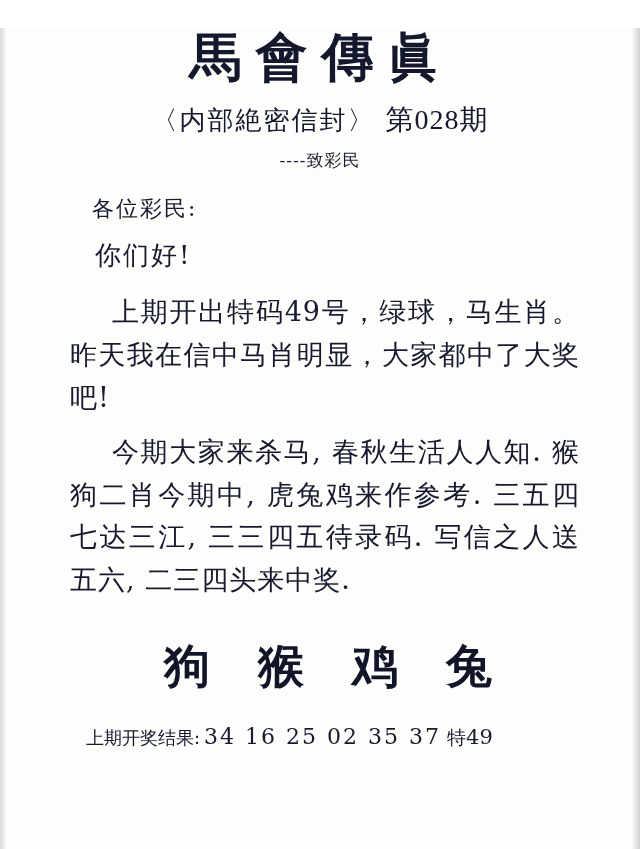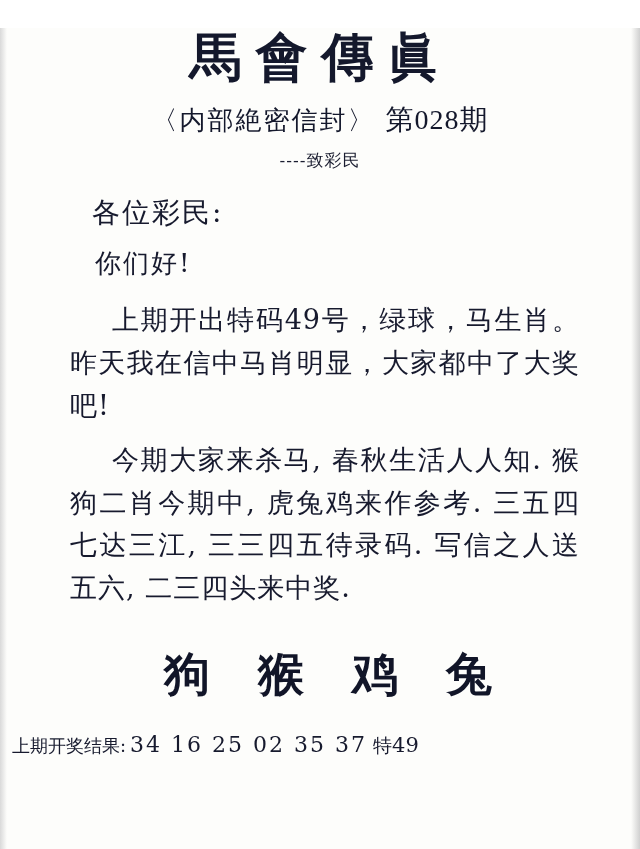--- a/index.html
+++ b/index.html
@@ -76,21 +76,21 @@
     text-align: center;
     margin-top: 10px;
     font-size: 17px;
     letter-spacing: 1px;
     color: #1a1d30;
     padding-left: 0;
   }
 
   .salutation {
     margin: 22px 0 0 92px;
-    font-size: 28px;
+    font-size: 22px;
     letter-spacing: 2px;
   }
 
   .greeting {
     margin: 14px 0 0 95px;
     font-size: 26px;
     letter-spacing: 2px;
   }
 
   .body-block {
@@ -115,21 +115,22 @@
     text-align: center;
     font-weight: bold;
     font-size: 46px;
     letter-spacing: 16px;
     margin-top: 34px;
     padding-left: 32px;
     color: #111528;
   }
 
   .footer {
-    margin: 26px 0 0 12px;
+    margin: 26px 0 0 0;
+    padding-left: 86px;
     font-size: 19px;
     letter-spacing: 0px;
     white-space: nowrap;
   }
   .footer .label {
     font-size: 18px;
   }
   .footer .nums {
     font-size: 22px;
     letter-spacing: 2px;

